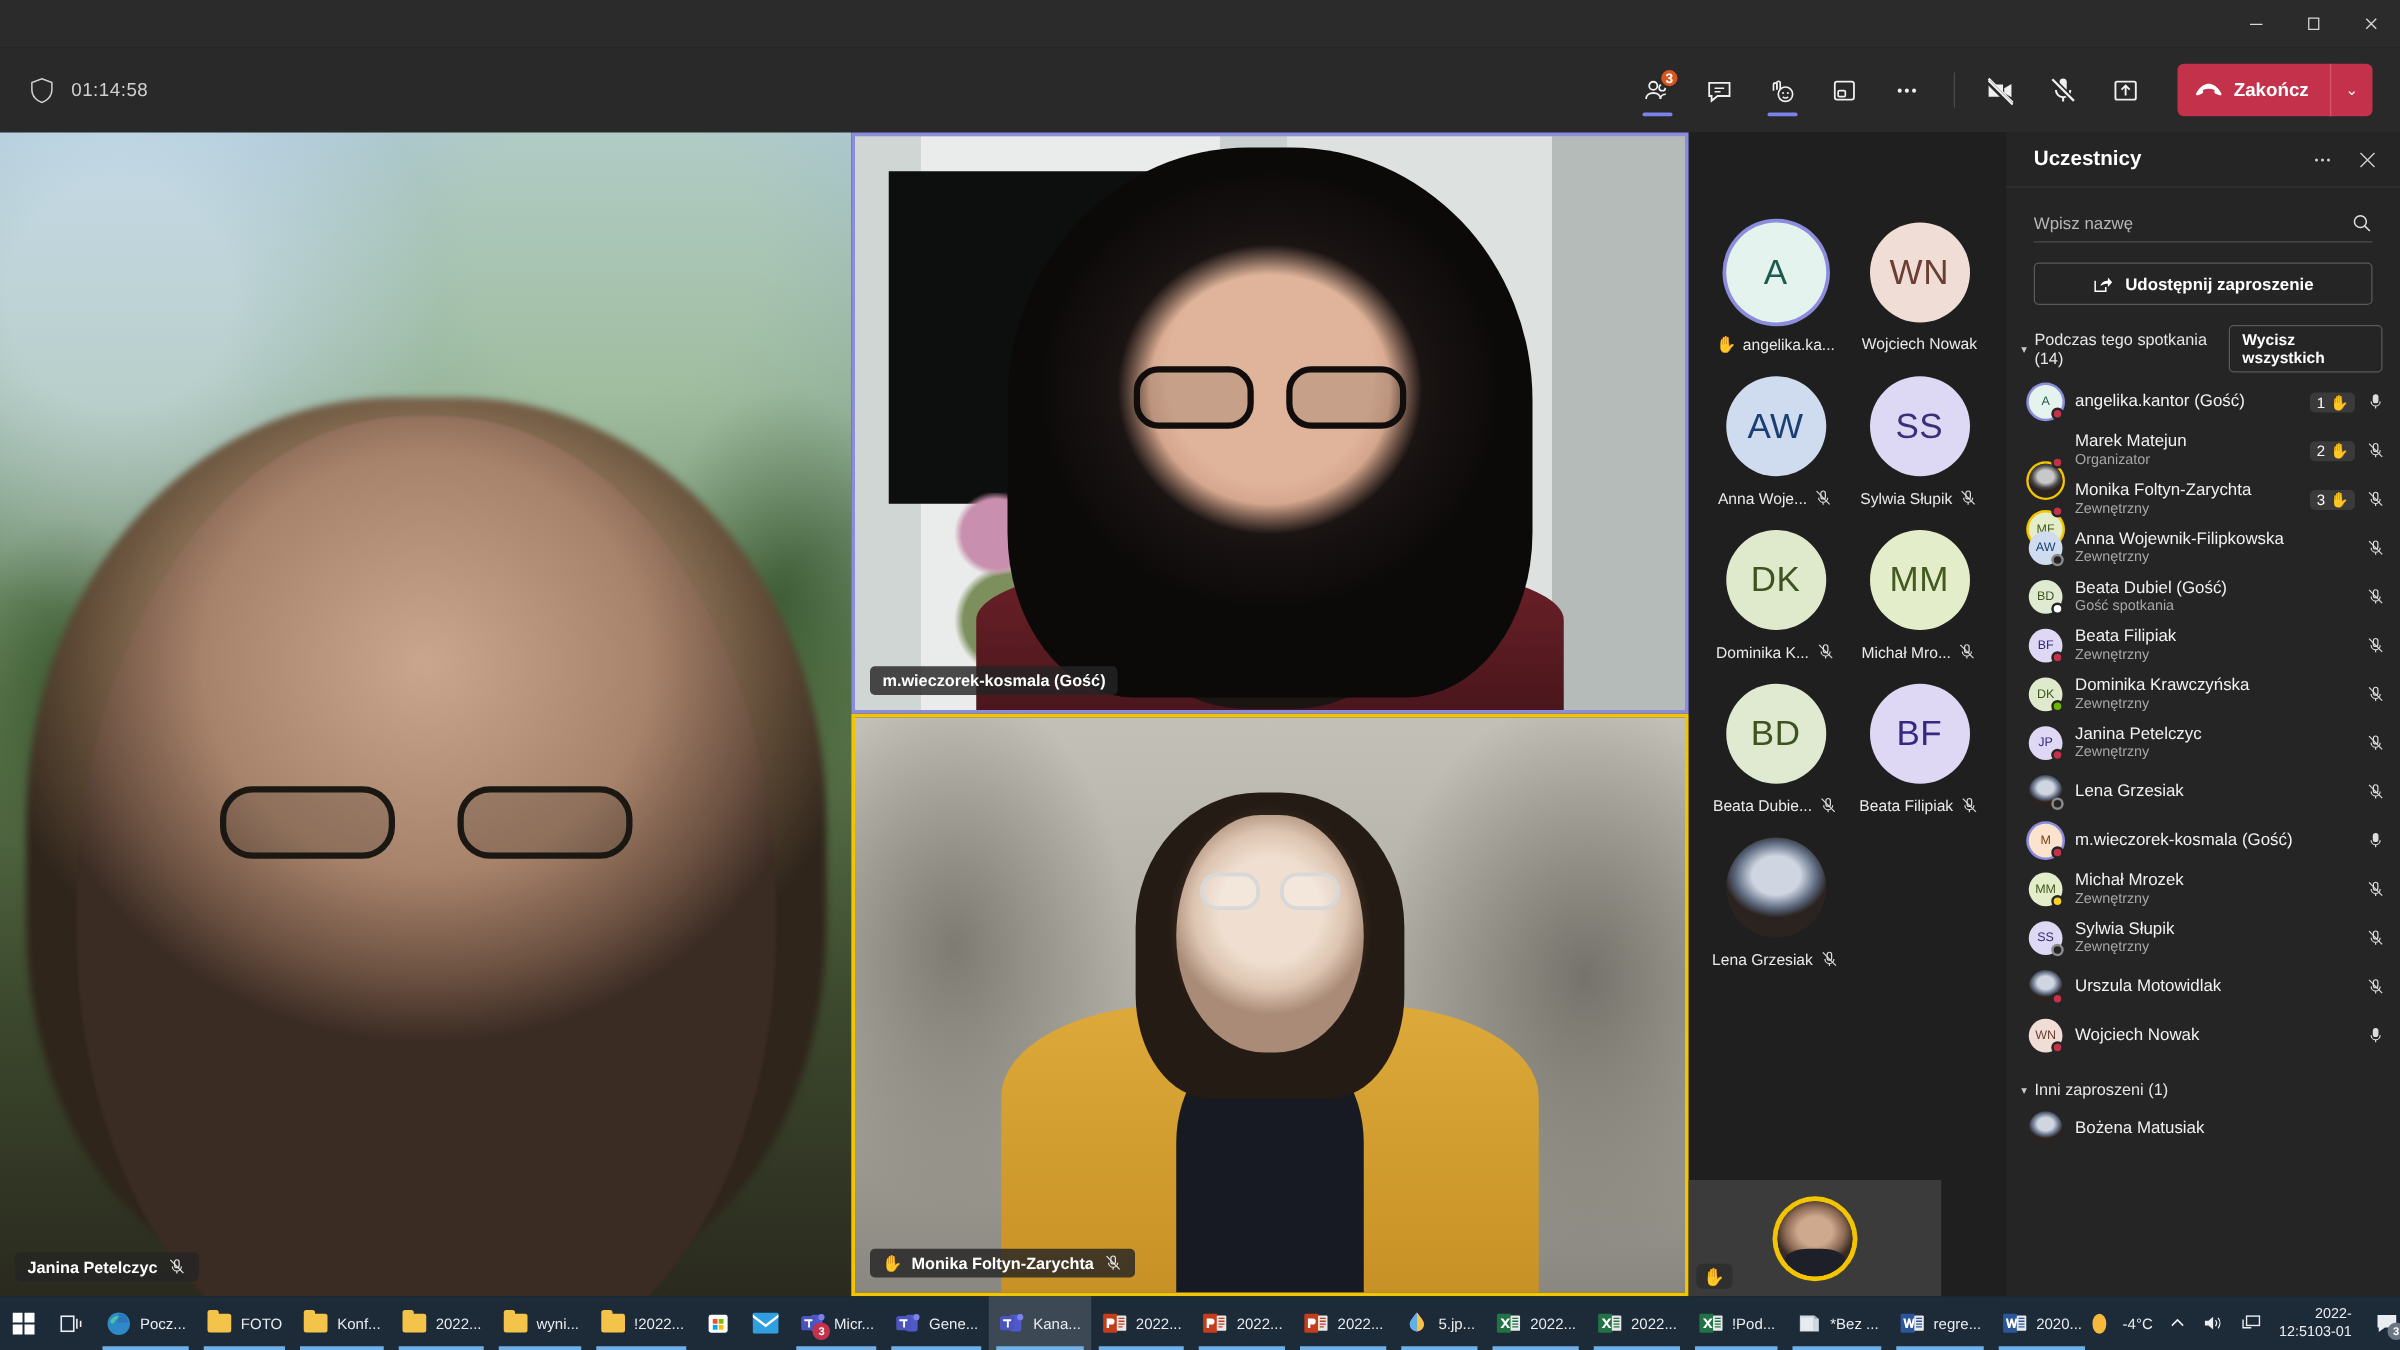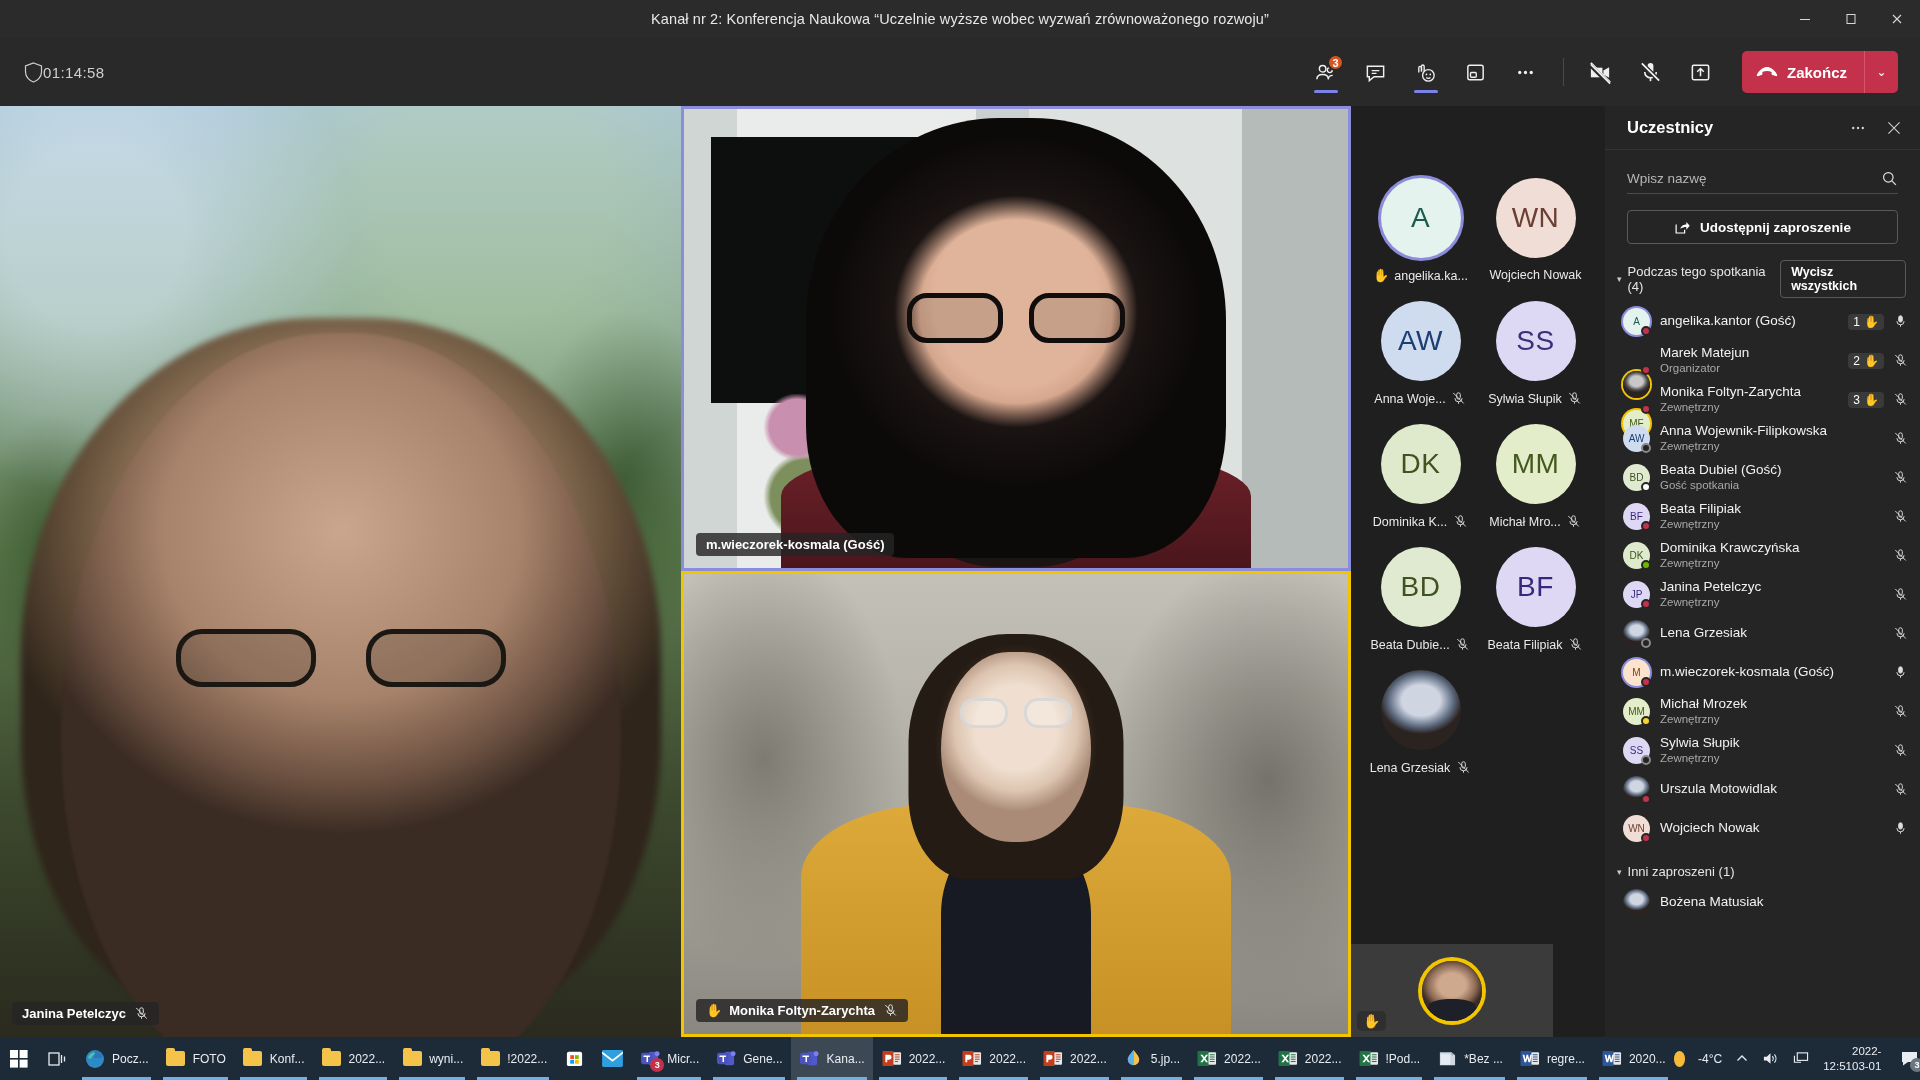--- a/index.html
+++ b/index.html
@@ -19,21 +19,21 @@
   .titlebar .title { font-size: 14.5px; color: #e8e8e8; letter-spacing: .1px; }
   .winbtns { position: absolute; right: 0; top: 0; height: 38px; display: flex; }
   .winbtn { width: 46px; height: 38px; display: flex; align-items: center; justify-content: center;
             color: #d8d8d8; font-size: 15px; }
 
   
   .toolbar {
     position: absolute; top: 38px; left: 0; width: 1920px; height: 68px;
     background: #292929; display: flex; align-items: center;
   }
-  .tb-left { display: flex; align-items: center; padding-left: 24px; }
+  .tb-left { display: flex; align-items: center; gap: 14px; padding-left: 24px; }
   .timer { font-size: 15px; color: #cfcfcf; letter-spacing: .4px; }
   .tb-right { margin-left: auto; display: flex; align-items: center; gap: 4px; padding-right: 22px; }
   .tbbtn {
     position: relative; width: 46px; height: 46px; border-radius: 5px;
     display: flex; align-items: center; justify-content: center; color: #f0f0f0;
   }
   .tbbtn.active::after {
     content: ""; position: absolute; bottom: 2px; left: 50%; transform: translateX(-50%);
     width: 24px; height: 3px; border-radius: 2px; background: #7b83eb;
   }
@@ -274,21 +274,20 @@
             background:#c4314b; color:#fff; font-size:9px; font-weight:bold; display:flex; align-items:center; justify-content:center; }
 
   svg { display: block; }
 </style>
 </head>
 <body>
 
 <div class="app">
 
   <div class="titlebar">
-    <div class="title">Kanał nr 2: Konferencja Naukowa “Uczelnie wyższe wobec wyzwań zrównoważonego rozwoju”</div>
     <div class="winbtns">
       <div class="winbtn">
         <svg width="12" height="12" viewBox="0 0 12 12">
             <rect x="1" y="6" width="10" height="1" fill="#d8d8d8"></rect>
           </svg>
       </div>
       <div class="winbtn">
         <svg width="12" height="12" viewBox="0 0 12 12">
             <rect x="2" y="1.5" width="8" height="9" fill="none" stroke="#d8d8d8" stroke-width="1"></rect>
           </svg>
@@ -643,21 +642,21 @@
         <svg width="17" height="17" viewBox="0 0 20 20">
           <path d="M2.5 6.5v10h10v-4" fill="none" stroke="#fff" stroke-width="1.4"></path>
           <path d="M7.5 11.5C8.5 7.5 12 6.5 14.5 6.5V3.5L18.5 8 14.5 12.5V9.5c-2.6 0-5 .6-7 2z" fill="#fff"></path>
         </svg>
       </span>
       <span>Udostępnij zaproszenie</span>
     </div>
 
     <div class="sectionrow">
       <span class="caret">▾</span>
-      <span class="sectitle">Podczas tego spotkania (4)</span>
+      <span class="sectitle">Podczas tego spotkania (14)</span>
       <span class="muteall">Wycisz wszystkich</span>
     </div>
 
     <div class="plist" id="plist">
         <div class="prow">
           <div class="pav ringv">
          <div class="inner" style="background:#e4f3ee;color:#1d5b4c;">A</div>
             <span class="presence busy"></span>
        </div>
        <div class="pmeta">

